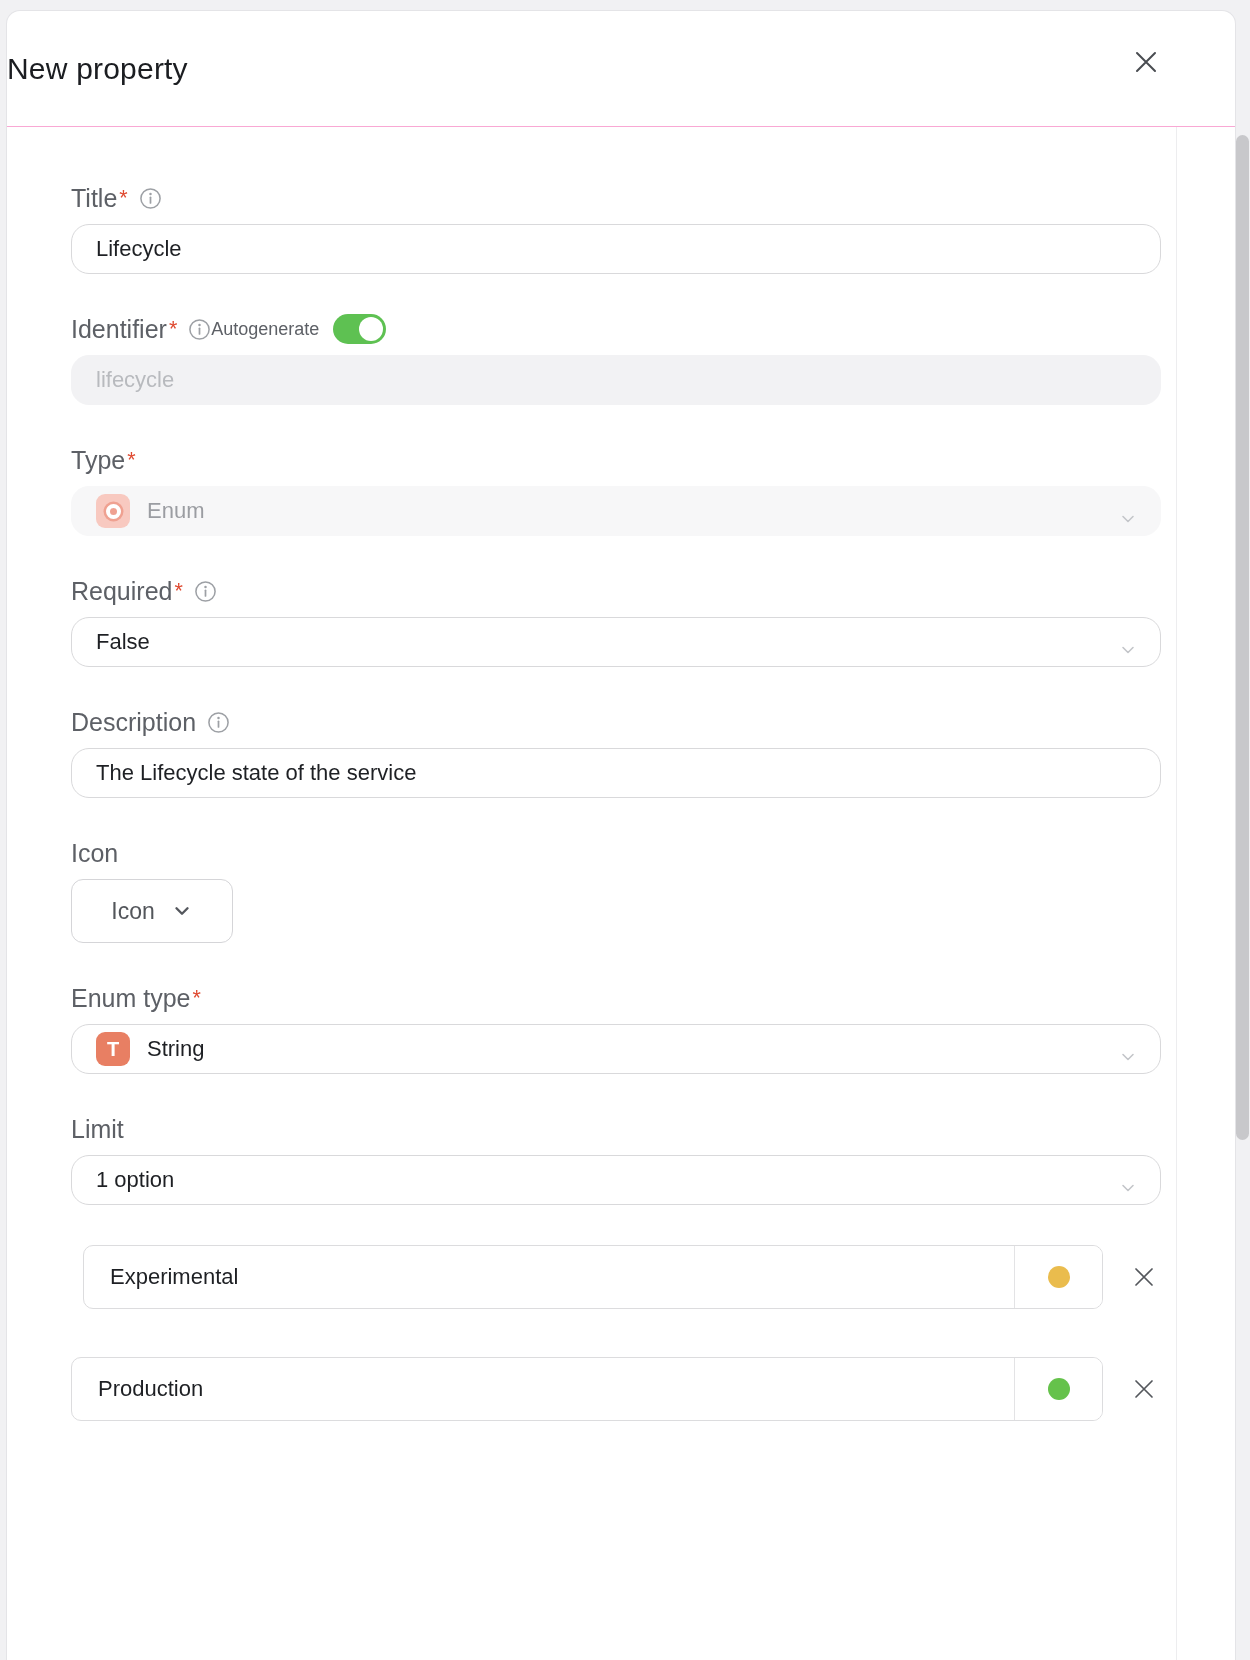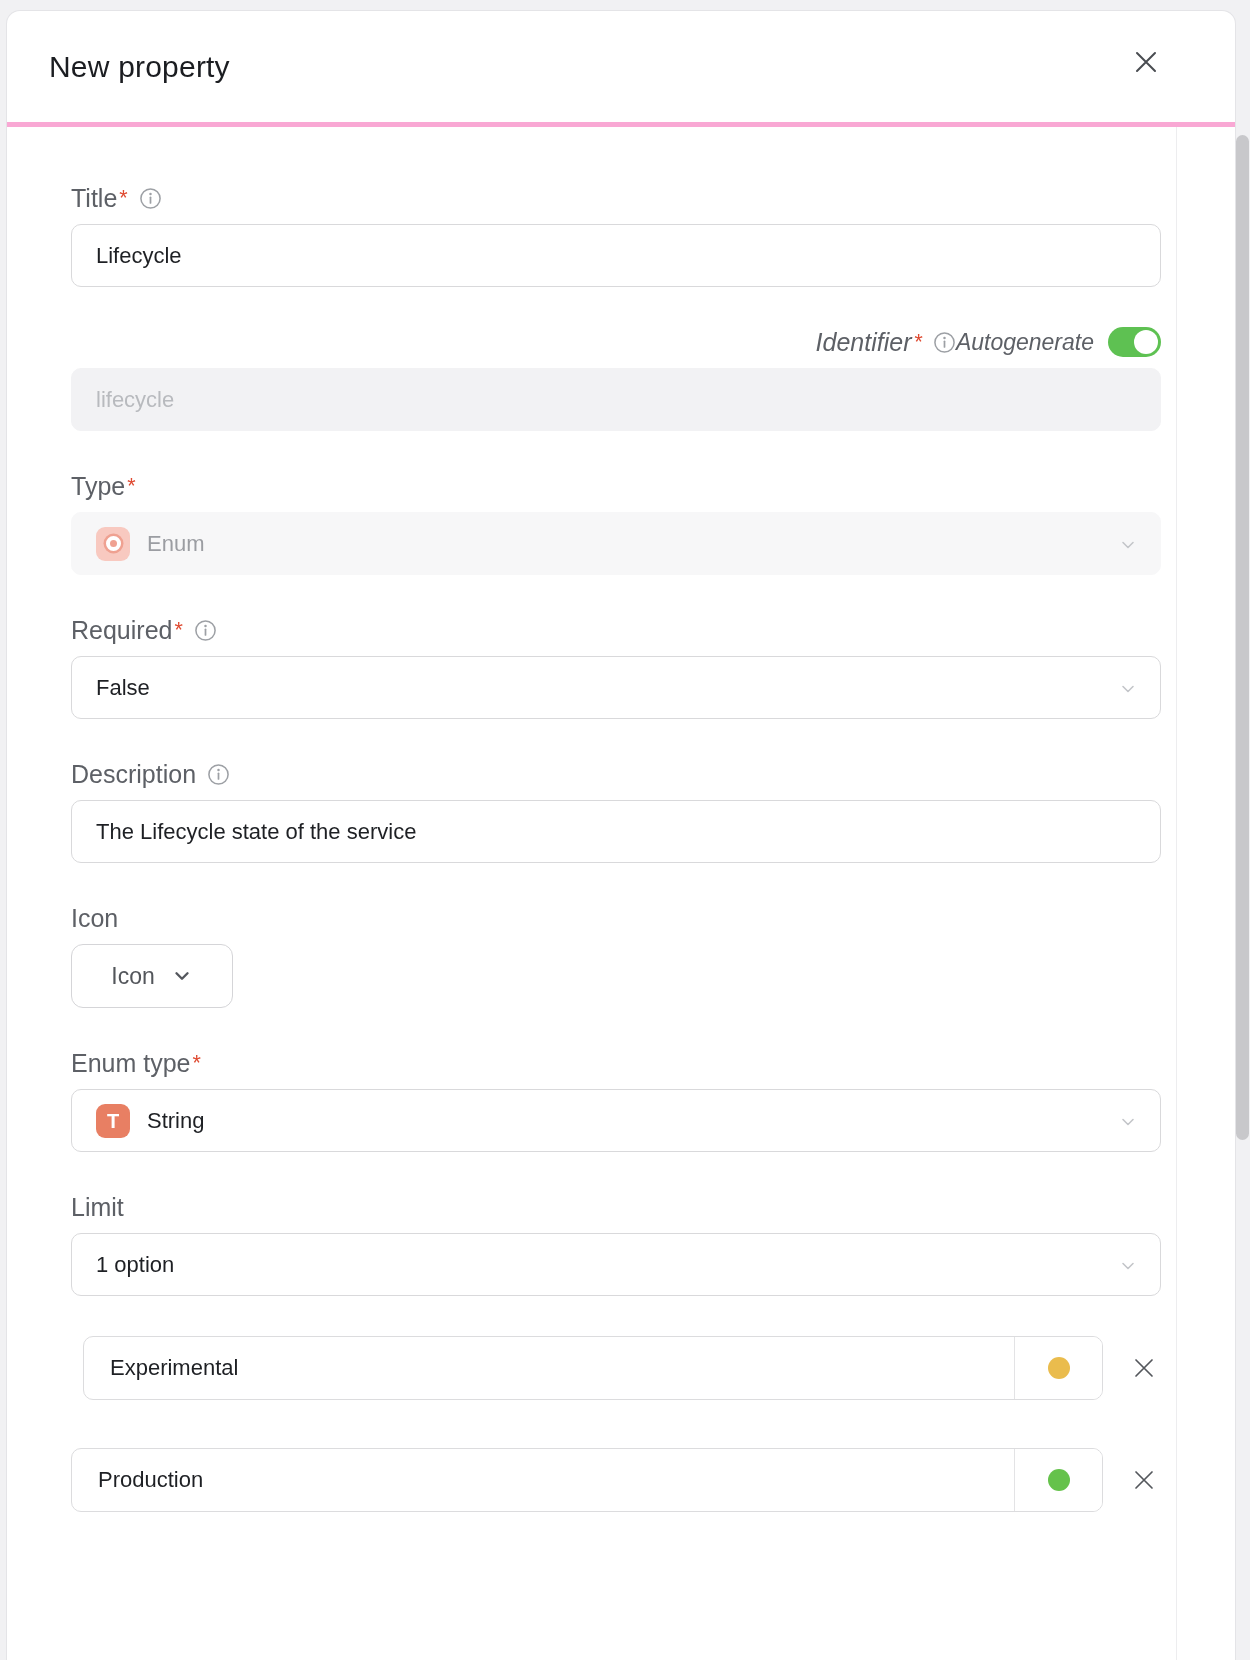--- a/index.html
+++ b/index.html
@@ -12,43 +12,42 @@
   }
   .dialog {
     position:absolute; left:6px; top:10px;
     width:1230px; height:1650px;
     background:#ffffff;
     border:1px solid #e4e4e7; border-bottom:none;
     border-radius:14px 14px 0 0;
   }
   .dialog-header {
     height:116px; position:relative;
-    border-bottom:5px solid #f9a8d4;
+    border-bottom:1px solid #f9a8d4;
     display:flex; align-items:center;
-    padding-left:42px;
   }
   .dialog-title {
     font-size:30px; font-weight:500; color:#1b1d21; letter-spacing:.2px;
   }
   .close-btn {
     position:absolute; right:72px; top:34px;
     width:34px; height:34px; display:flex; align-items:center; justify-content:center;
     background:none; border:none; cursor:pointer; padding:0;
   }
   .content { padding:56px 0 0 64px; }
 
   .section { margin-bottom:40px; }
   .label-row { display:flex; align-items:center; height:30px; margin-bottom:11px; width:1090px; }
   .label { font-size:25px; color:#5d6066; }
   .asterisk { font-size:21.5px; color:#df4a31; margin-left:2px; }
   .info { margin-left:11px; display:flex; align-items:center; }
 
   .text-input, .select {
-    width:1090px; height:63px;
-    border:1px solid #d9d9db; border-radius:10px;
+    width:1090px; height:50px;
+    border:1px solid #d9d9db; border-radius:18px;
     padding:0 24px; font-size:22px; color:#1e2024;
     background:#fff; font-family:"Liberation Sans", sans-serif;
   }
   .text-input::placeholder { color:#b8babe; }
   .text-input.disabled {
     background:#f2f2f4; border-color:#f2f2f4; color:#b8babe;
   }
   .select { display:flex; align-items:center; position:relative; cursor:pointer; }
   .select .chevron { position:absolute; right:22px; top:22px; }
   .select.disabled { background:#f7f7f8; border-color:#f7f7f8; color:#9b9da2; cursor:default; }
@@ -57,23 +56,23 @@
     width:34px; height:34px; border-radius:9px; margin-right:17px;
     display:flex; align-items:center; justify-content:center; flex:none;
   }
   .enum-glyph {
     width:15px; height:15px; border-radius:50%;
     border:4.5px solid #ffffff; background:#efa191;
     box-shadow:0 0 0 2.5px #efa191;
   }
   .t-glyph { color:#ffffff; font-weight:bold; font-size:20px; line-height:1; }
 
-  .spread { justify-content:flex-end;font-style:italic; }
+  .spread { justify-content:flex-start; }
   .autogen { display:flex; align-items:center; gap:14px; }
-  .autogen-label { font-size:23px; color:#5d6066; }
+  .autogen-label { font-size:18px; color:#5d6066; }
   .toggle {
     width:53px; height:30px; border-radius:16px; position:relative;
     border:none; cursor:pointer; padding:0;
   }
   .toggle-knob {
     position:absolute; right:3px; top:3px; width:24px; height:24px;
     border-radius:50%; background:#ffffff;
   }
 
   .icon-button {

